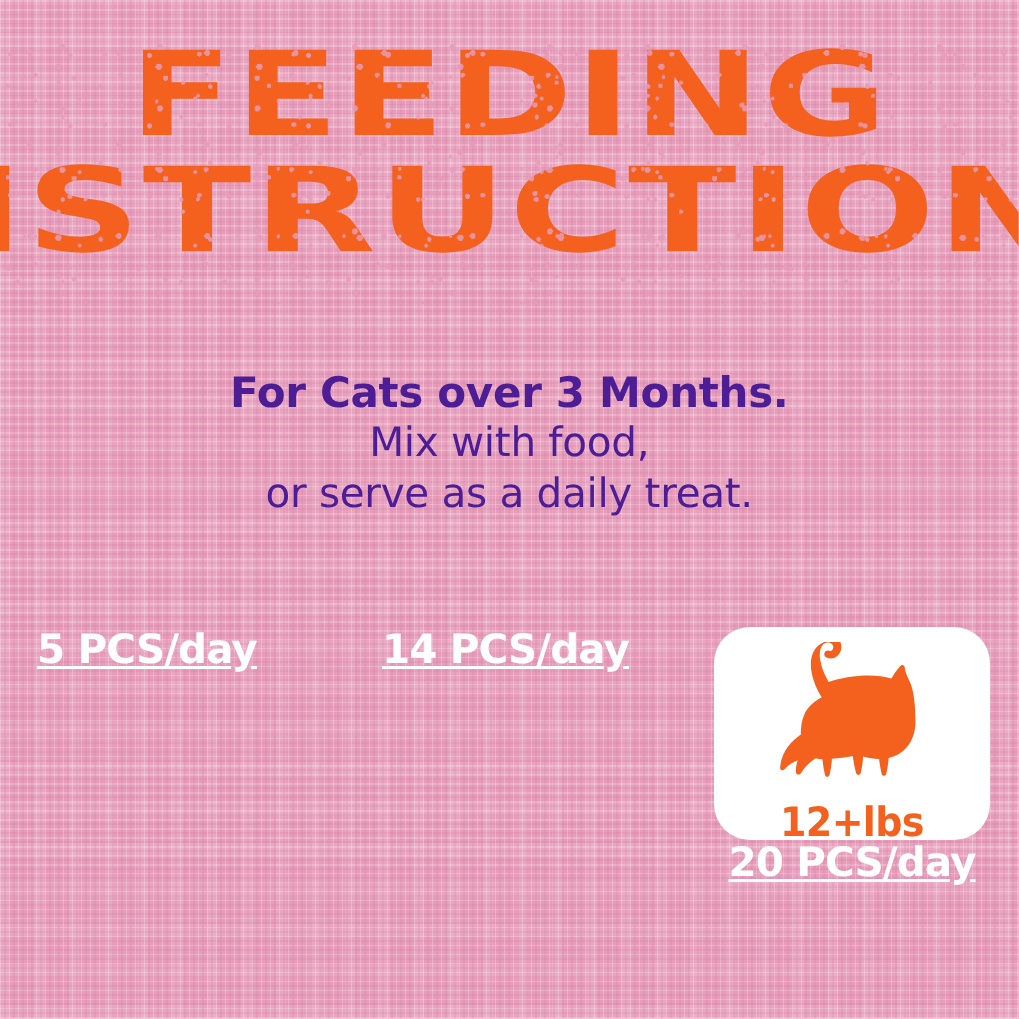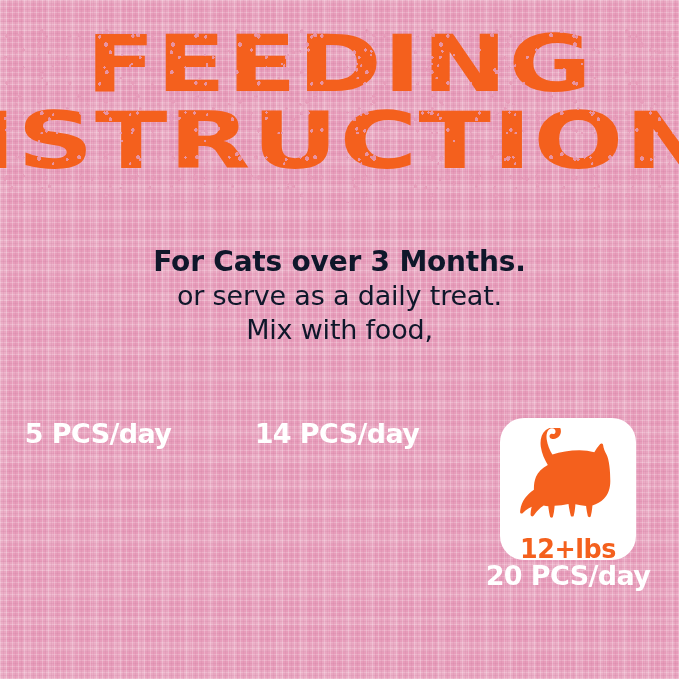--- a/index.html
+++ b/index.html
@@ -119,21 +119,21 @@
     opacity: 0.85;
   }
 
   
   #subtitle {
     position: absolute;
     left: 0;
     top: 245px;
     width: 679px;
     text-align: center;
-    color: #0f172a;
+    color: #4c1d95;
   }
   .sub-line {
     display: block;
     white-space: nowrap;
     font-family: "DejaVu Sans", sans-serif;
   }
   #sub-1 {
     font-size: 28px;
     font-weight: bold;
     line-height: 1.22;
@@ -180,30 +180,31 @@
     transform: scaleX(0.94);
   }
   .per-day {
     color: #ffffff;
     font-family: "DejaVu Sans", sans-serif;
     font-weight: bold;
     font-size: 27px;
     letter-spacing: -0.6px;
     white-space: nowrap;
     transform: scaleX(0.95);
+    text-decoration: underline;
   }
 
   
   #group-1 { left: 24px;  top: 0;  width: 148px; }
   #group-2 { left: 253px; top: 0;  width: 168px; }
   #group-3 { left: 470px; top: 0;  width: 196px; }
 
   #card-1 { width: 103px; height: 126px; margin: 6px auto 0; padding-top: 14px; }
   #card-2 { width: 136px; height: 140px; margin: 2px auto 0; padding-top: 14px; }
-  #card-3 { width: 136px; height: 142px; margin: 0   auto 0; padding-top: 10px; }
+  #card-3 { width: 184px; height: 142px; margin: 0   auto 0; padding-top: 10px; }
 
   #weight-1 { font-size: 20px; margin-top: 4px; }
   #weight-2 { font-size: 25px; margin-top: 4px; }
   #weight-3 { font-size: 27px; margin-top: 5px; }
 
   #pcs-1 { margin-top: 18px; }
   #pcs-2 { margin-top: 14px; }
   #pcs-3 { margin-top: 28px; }
 </style>
 </head>
@@ -214,22 +215,22 @@
   <div id="texture"></div>
 
   <div id="headline">
     <span class="hl-line" id="hl-1">FEEDING</span>
     <span class="hl-line" id="hl-2">INSTRUCTIONS</span>
     <div class="grunge"></div>
   </div>
 
   <div id="subtitle">
     <span class="sub-line" id="sub-1">For Cats over 3 Months.</span>
+    <span class="sub-line" id="sub-2">Mix with food,</span>
     <span class="sub-line" id="sub-3">or serve as a daily treat.</span>
-    <span class="sub-line" id="sub-2">Mix with food,</span>
   </div>
 
   <div id="cards">
 
     <div class="card-group" id="group-1">
       <span class="per-day" id="pcs-1">5 PCS/day</span>
     </div>
 
     <div class="card-group" id="group-2">
       <span class="per-day" id="pcs-2">14 PCS/day</span>

